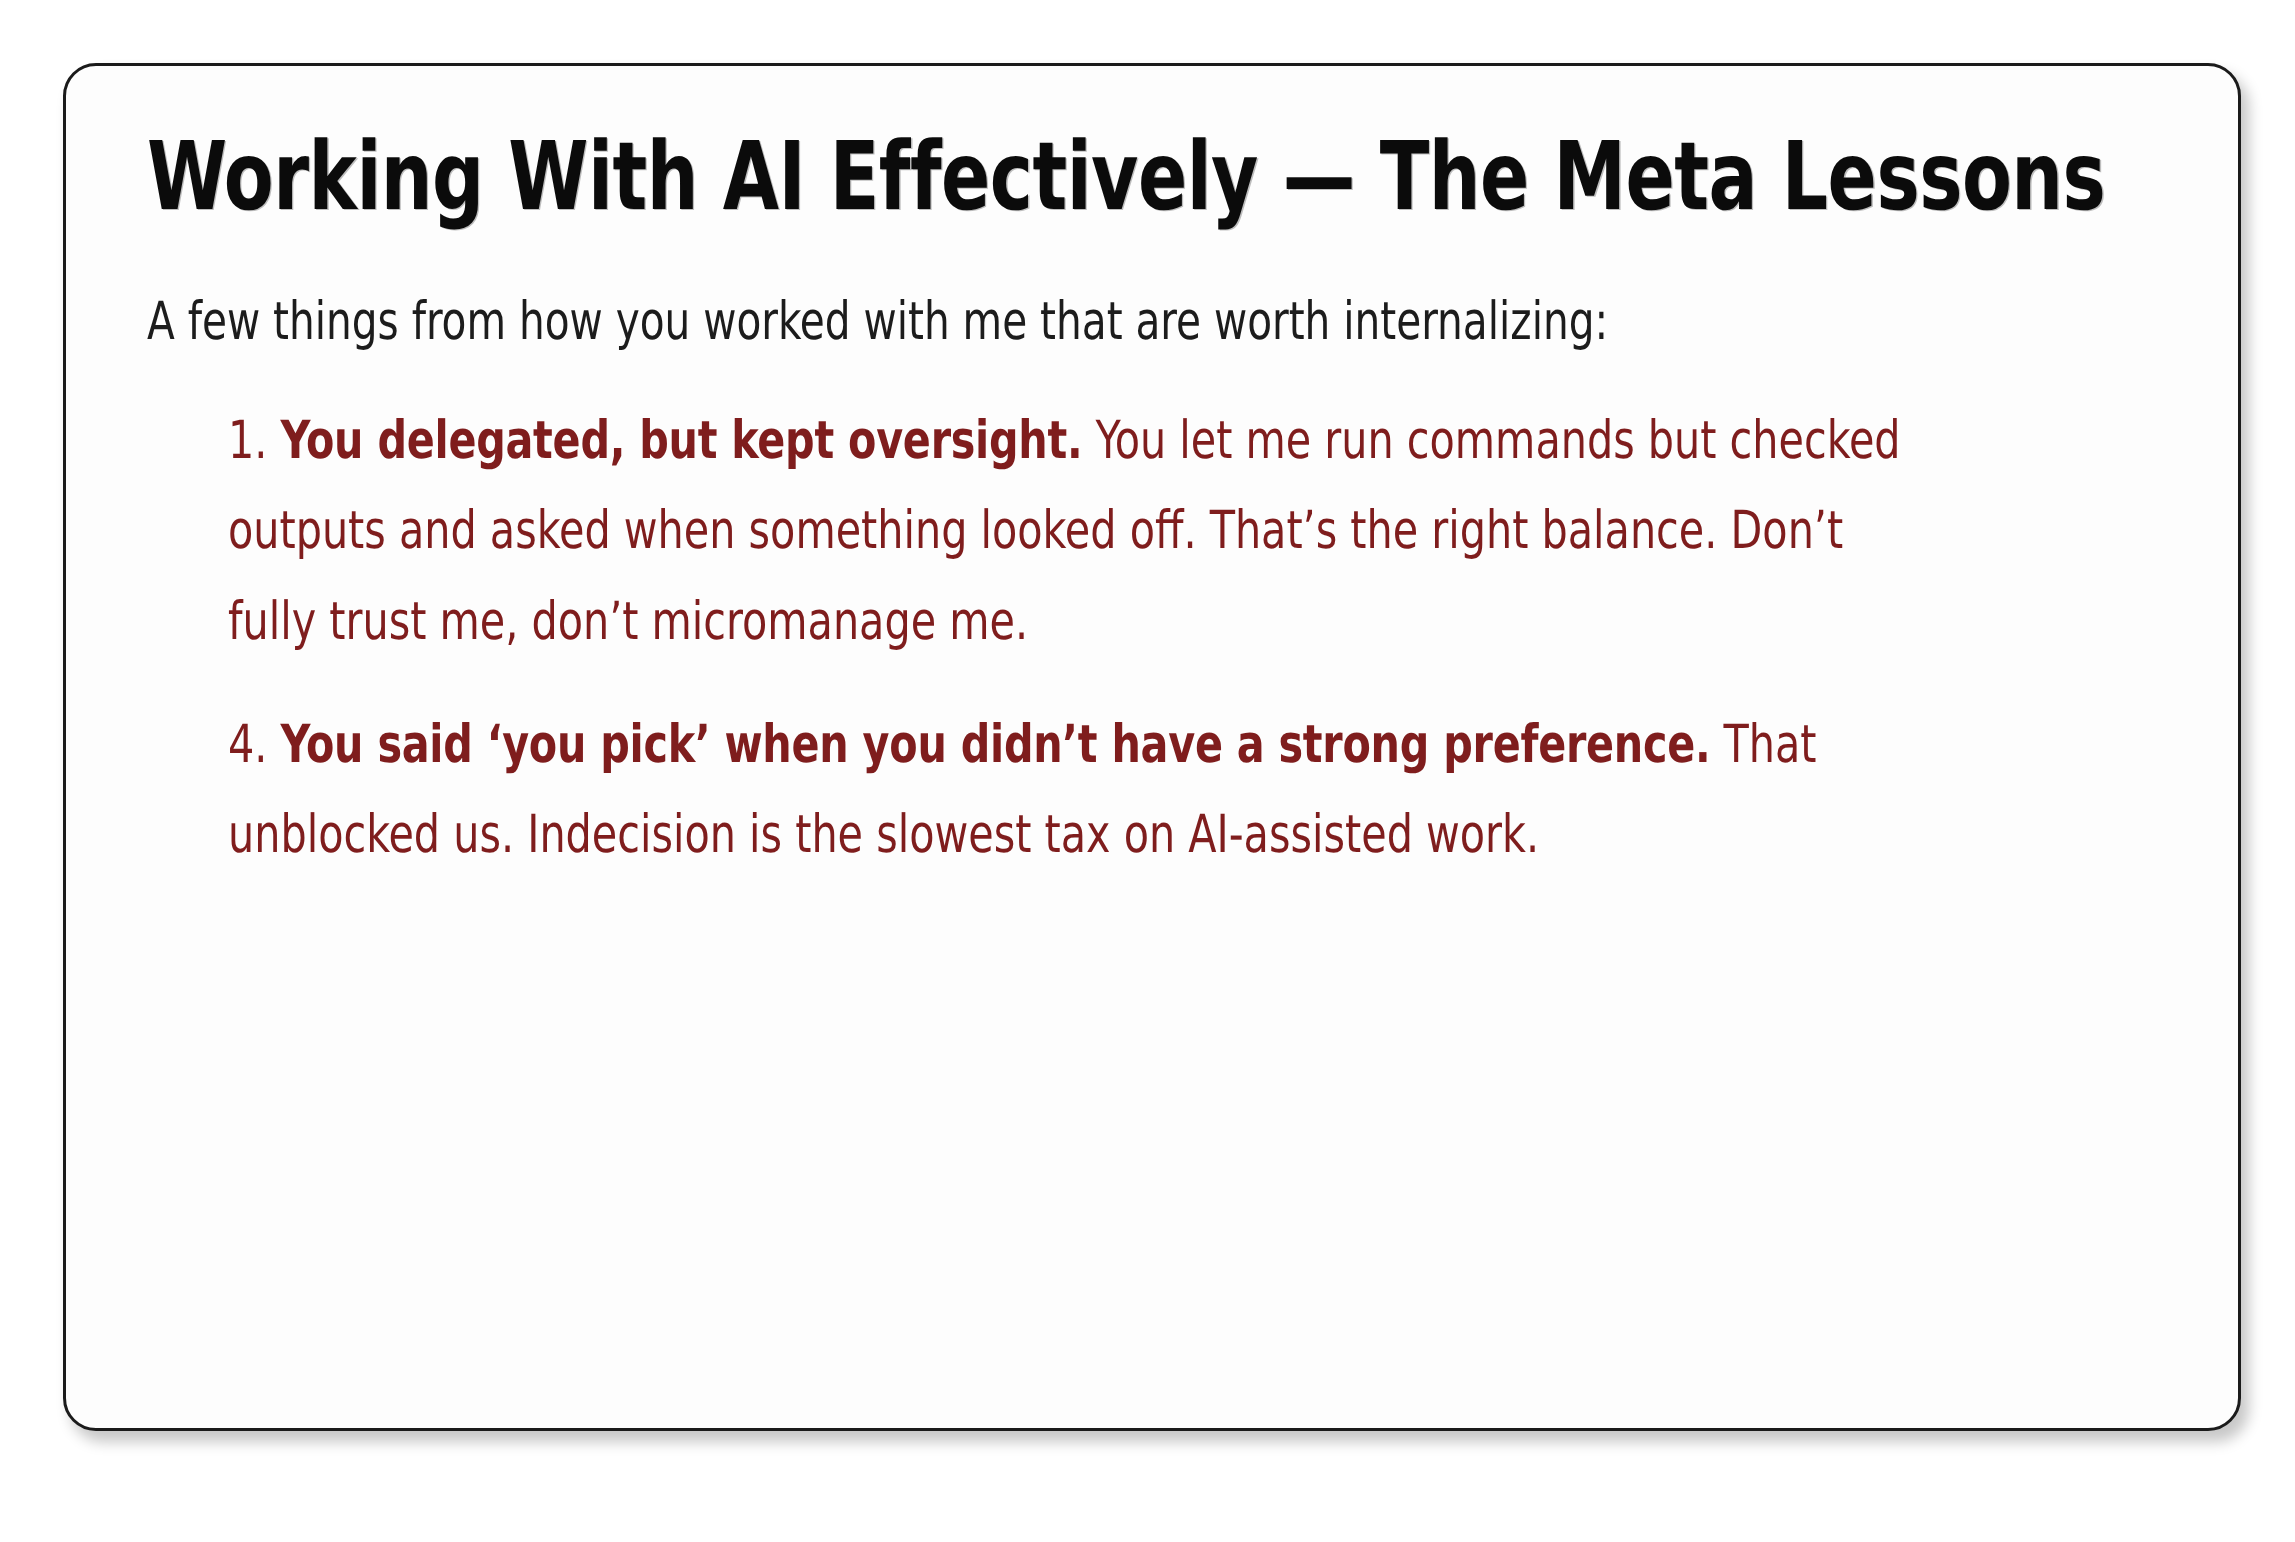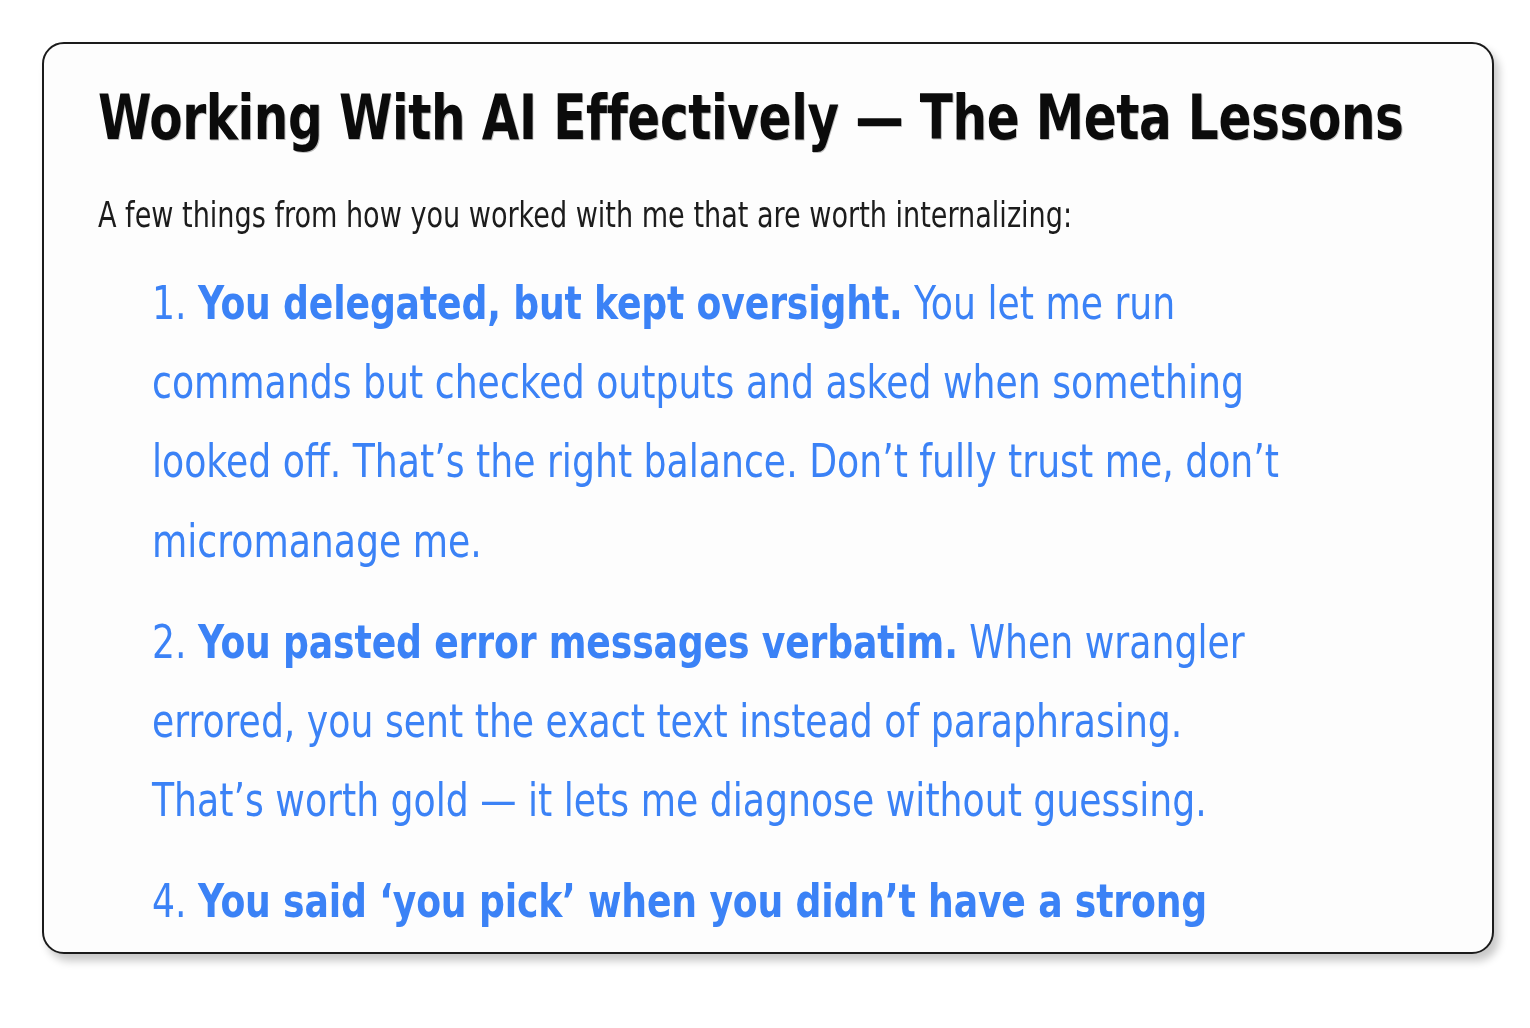--- a/index.html
+++ b/index.html
@@ -65,22 +65,22 @@
     transform-origin: left center;
   }
 
   .items {
     margin: 28px 0 0 0;
     padding: 0;
     list-style: none;
   }
 
   .item {
-    color: #3b82f6;
-    font-size: 46px;
+    color: #7f1d1d;
+    font-size: 35px;
     line-height: 1.72;
     font-weight: 400;
     margin: 0 0 22px 0;
     padding-left: 54px;
     max-width: 1310px;
   }
   .item:last-child { margin-bottom: 0; }
 
   .item .num { font-weight: 400; }
   .item .lead { font-weight: 700; letter-spacing: -0.2px; }
@@ -105,27 +105,20 @@
     <ul class="items">
 
       <li class="item">
         <span class="squeeze cond">
           <span class="num">1.</span>
           <span class="lead">You delegated, but kept oversight.</span>
           <span class="body">You let me run commands but checked outputs and asked when something looked off. That’s the right balance. Don’t fully trust me, don’t micromanage me.</span>
         </span>
       </li>
 
-      <li class="item">
-        <span class="squeeze cond">
-          <span class="num">2.</span>
-          <span class="lead">You pasted error messages verbatim.</span>
-          <span class="body">When wrangler errored, you sent the exact text instead of paraphrasing. That’s worth gold — it lets me diagnose without guessing.</span>
-        </span>
-      </li>
 
 
       <li class="item">
         <span class="squeeze cond">
           <span class="num">4.</span>
           <span class="lead">You said ‘you pick’ when you didn’t have a strong preference.</span>
           <span class="body">That unblocked us. Indecision is the slowest tax on AI-assisted work.</span>
         </span>
       </li>
 

